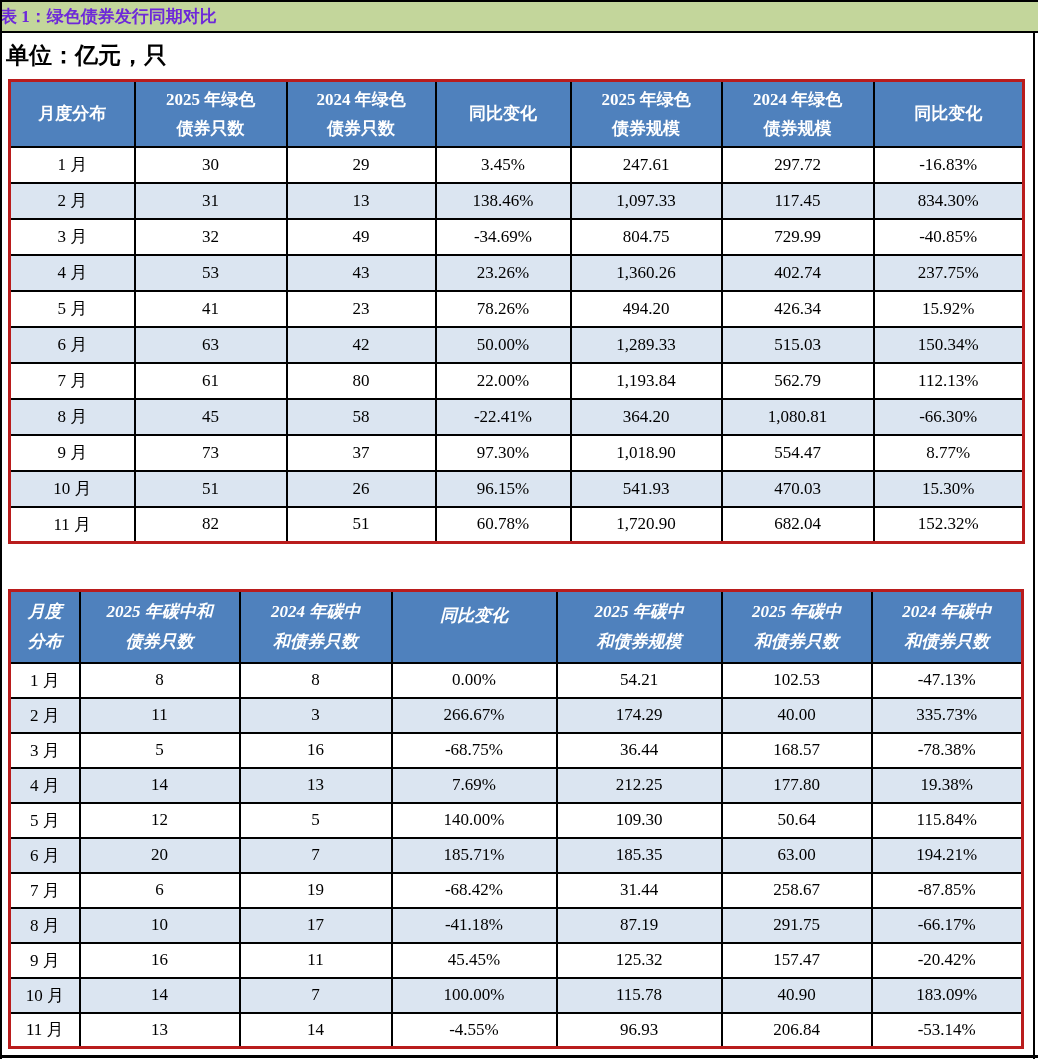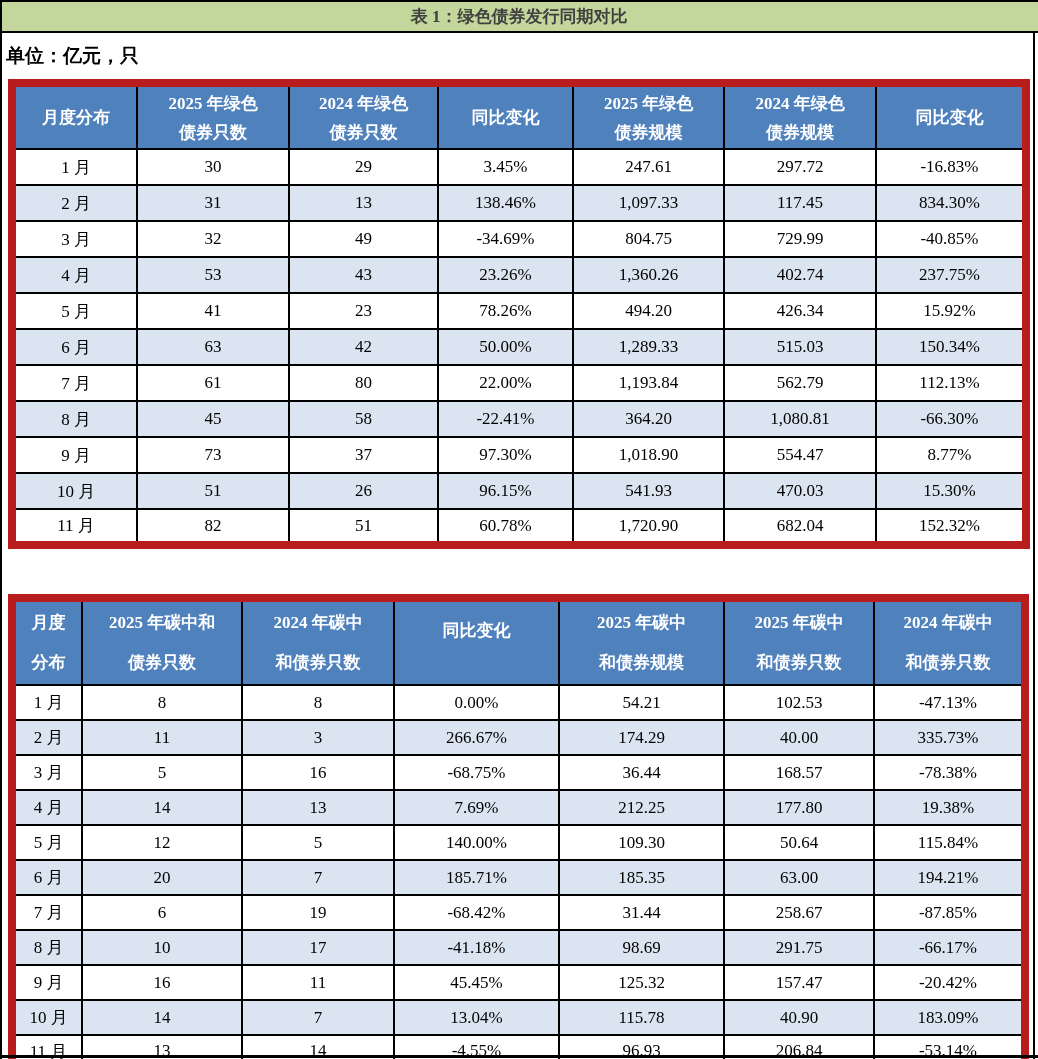--- a/index.html
+++ b/index.html
@@ -11,43 +11,43 @@
     overflow:hidden;
   }
   .edge-left{position:absolute;left:0;top:0;bottom:0;width:2px;background:#000;}
   .edge-right{position:absolute;right:3px;top:31px;bottom:0;width:2px;background:#000;}
   .edge-bottom{position:absolute;left:0;right:0;bottom:1px;height:3px;background:#000;}
 
   .title-bar{
     width:100%;height:29px;line-height:29px;
     background:var(--title-bg,#c3d69b);
     border-top:2px solid #000;border-bottom:2px solid #000;
-    text-align:center;font-weight:bold;font-size:17px;color:#404040;
+    text-align:left;font-weight:bold;font-size:17px;color:#6d28d9;
   }
   .unit-row{
     height:46px;line-height:46px;
-    font-size:19px;font-weight:bold;color:#000;
+    font-size:23px;font-weight:bold;color:#000;
     padding-left:6px;background:#fff;
   }
 
-  table{border-collapse:collapse;table-layout:fixed;border:8px solid #b91c1c;}
+  table{border-collapse:collapse;table-layout:fixed;border:3px solid #b91c1c;}
   .t1{margin-left:8px;width:1014px;}
   .t2{margin-left:8px;width:1013px;margin-top:45px;}
   th,td{border:2px solid #000;text-align:center;overflow:hidden;}
   th{
     background:var(--header-bg,#4f81bd);
     color:#fff;font-weight:bold;font-size:17px;
   }
   td{font-size:17px;color:#000;background:#fff;}
   tr.alt td{background:var(--stripe-bg,#dbe5f1);}
   .t1 thead tr{height:66px;}
   .t1 th{line-height:29px;}
   .t1 tbody tr{height:36px;}
   .t2 thead tr{height:72px;}
-  .t2 th{line-height:40px;}
+  .t2 th{line-height:30px;font-style:italic;}
   .t2 tbody tr{height:35px;}
   .t2 thead th:nth-child(4){vertical-align:top;padding-top:9px;}
 
   
   .t1 col:nth-child(1){width:125px;}
   .t1 col:nth-child(2){width:152px;}
   .t1 col:nth-child(3){width:149px;}
   .t1 col:nth-child(4){width:135px;}
   .t1 col:nth-child(5){width:151px;}
   .t1 col:nth-child(6){width:152px;}
@@ -280,38 +280,38 @@
           <td>-68.42%</td>
           <td>31.44</td>
           <td>258.67</td>
           <td>-87.85%</td>
         </tr>
         <tr class="alt">
           <td>8 月</td>
           <td>10</td>
           <td>17</td>
           <td>-41.18%</td>
-          <td>98.69</td>
+          <td>87.19</td>
           <td>291.75</td>
           <td>-66.17%</td>
         </tr>
         <tr>
           <td>9 月</td>
           <td>16</td>
           <td>11</td>
           <td>45.45%</td>
           <td>125.32</td>
           <td>157.47</td>
           <td>-20.42%</td>
         </tr>
         <tr class="alt">
           <td>10 月</td>
           <td>14</td>
           <td>7</td>
-          <td>13.04%</td>
+          <td>100.00%</td>
           <td>115.78</td>
           <td>40.90</td>
           <td>183.09%</td>
         </tr>
         <tr>
           <td>11 月</td>
           <td>13</td>
           <td>14</td>
           <td>-4.55%</td>
           <td>96.93</td>

